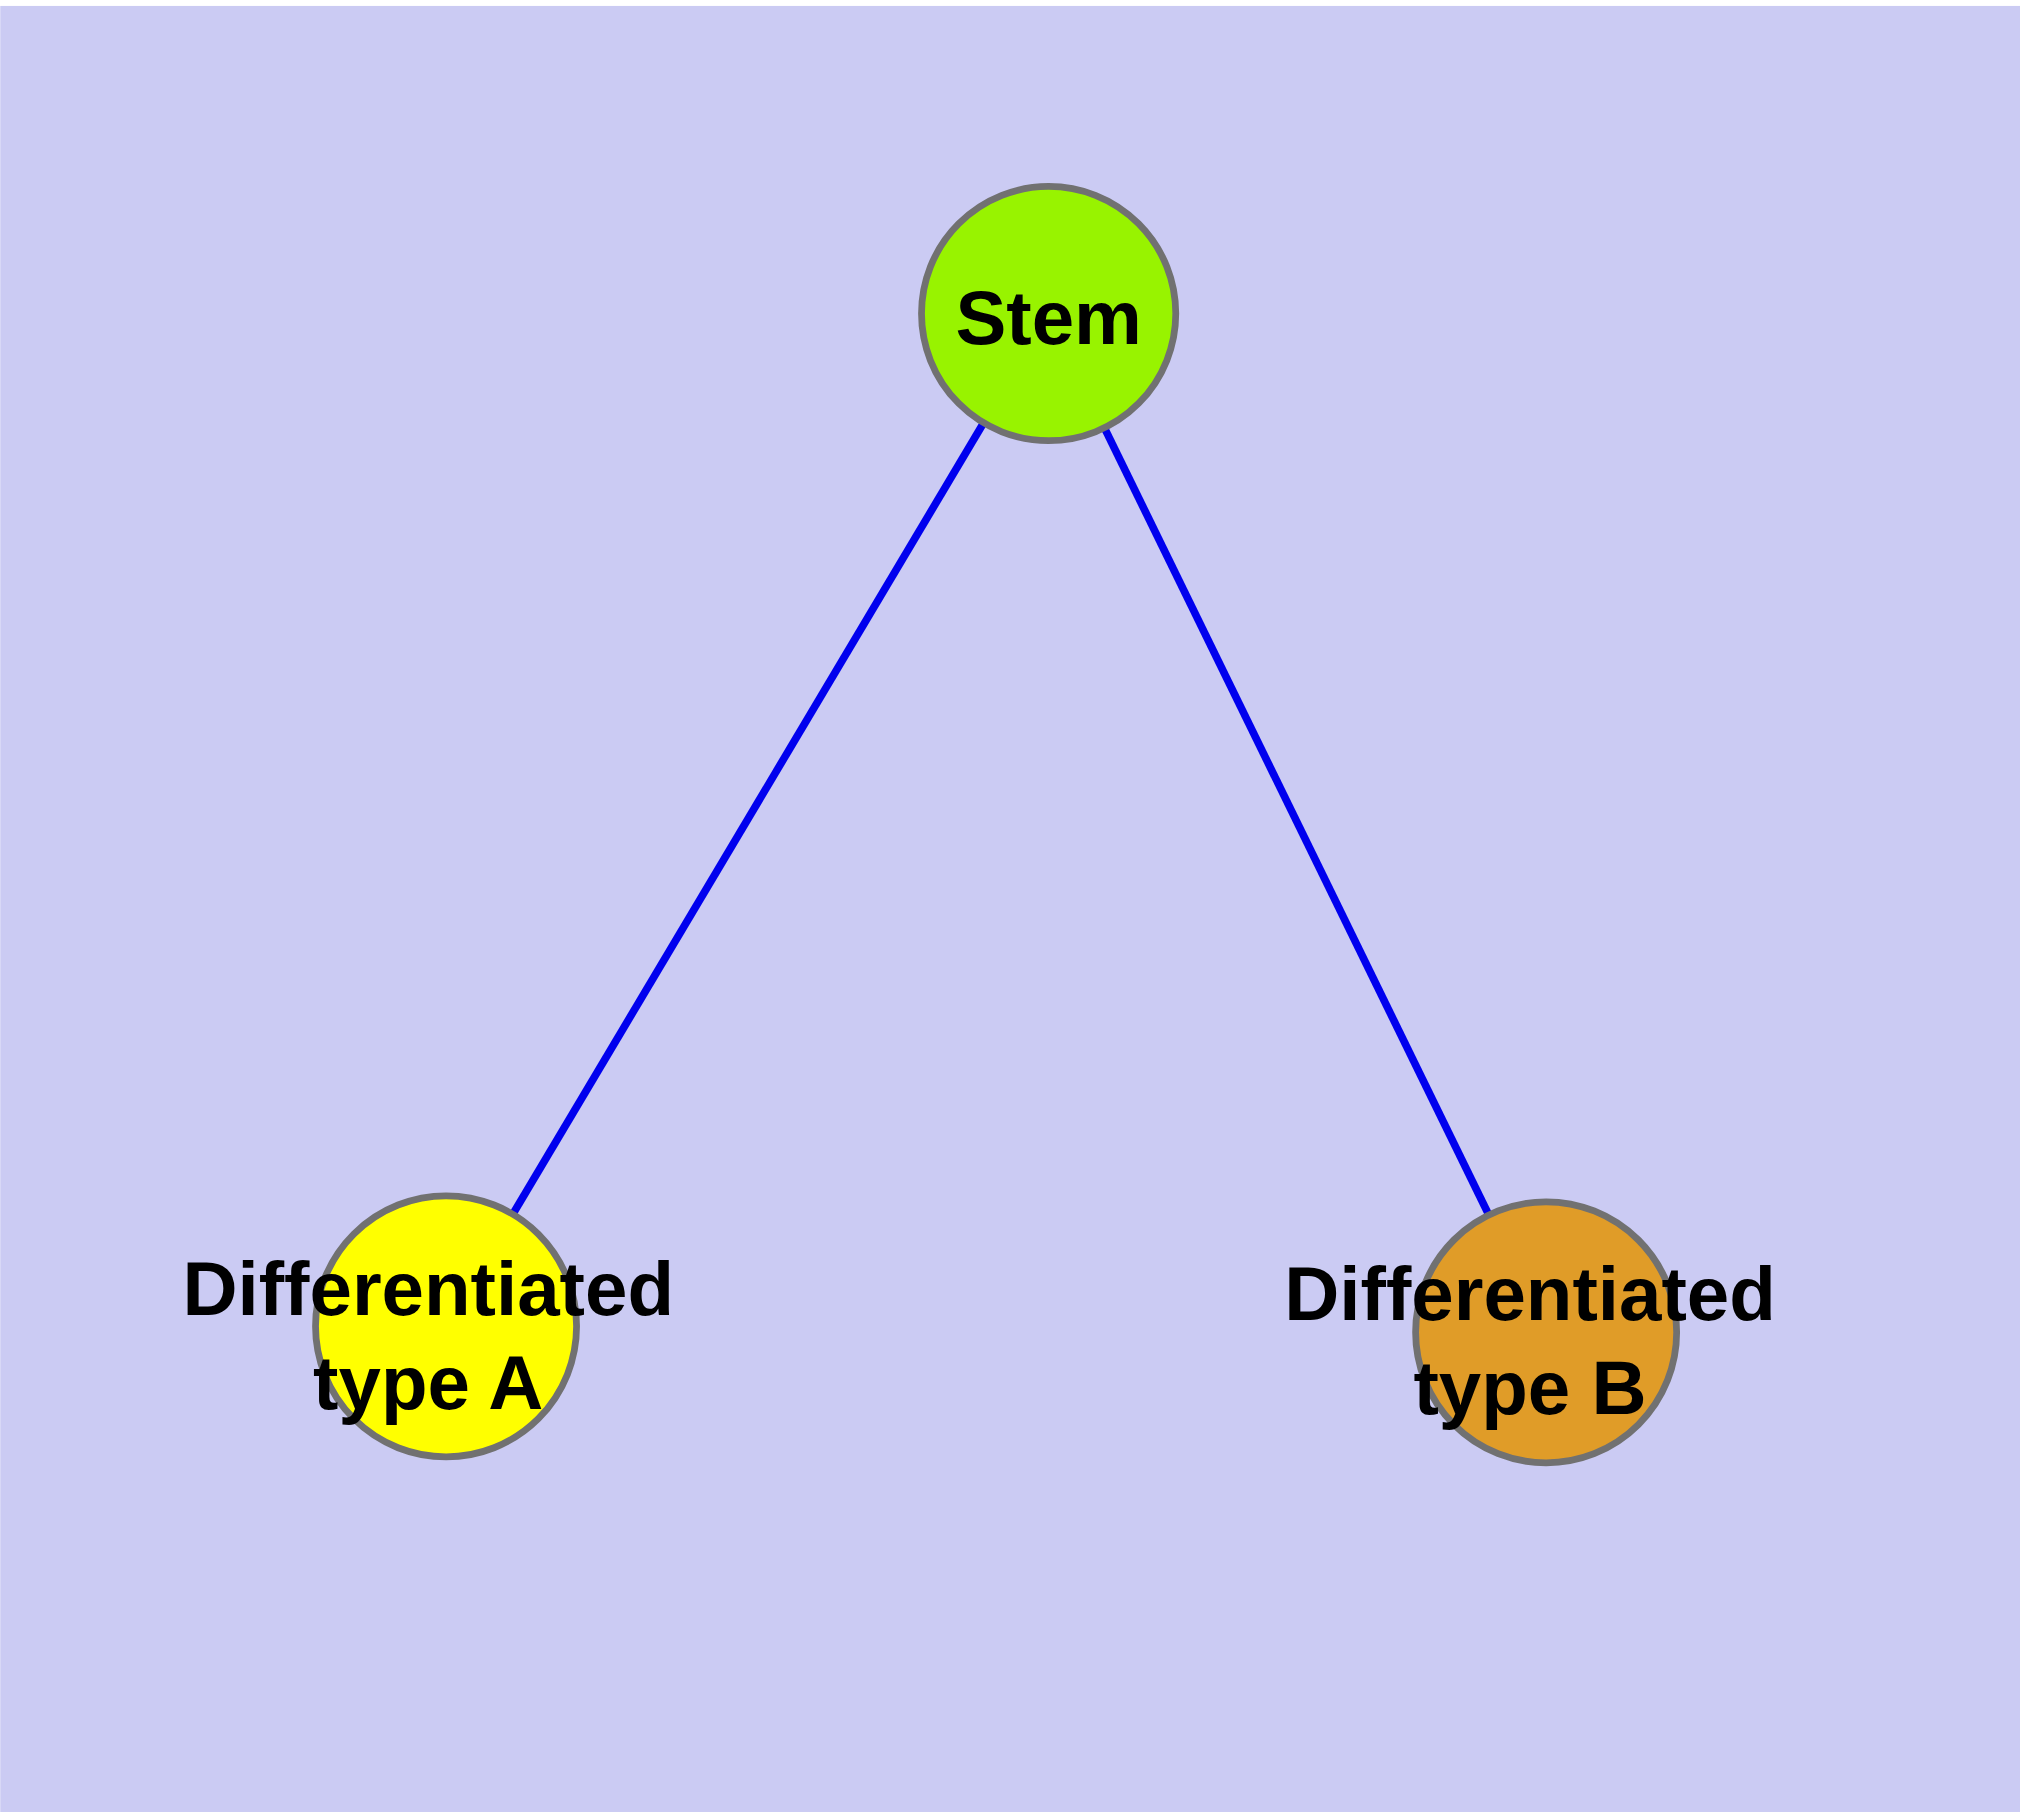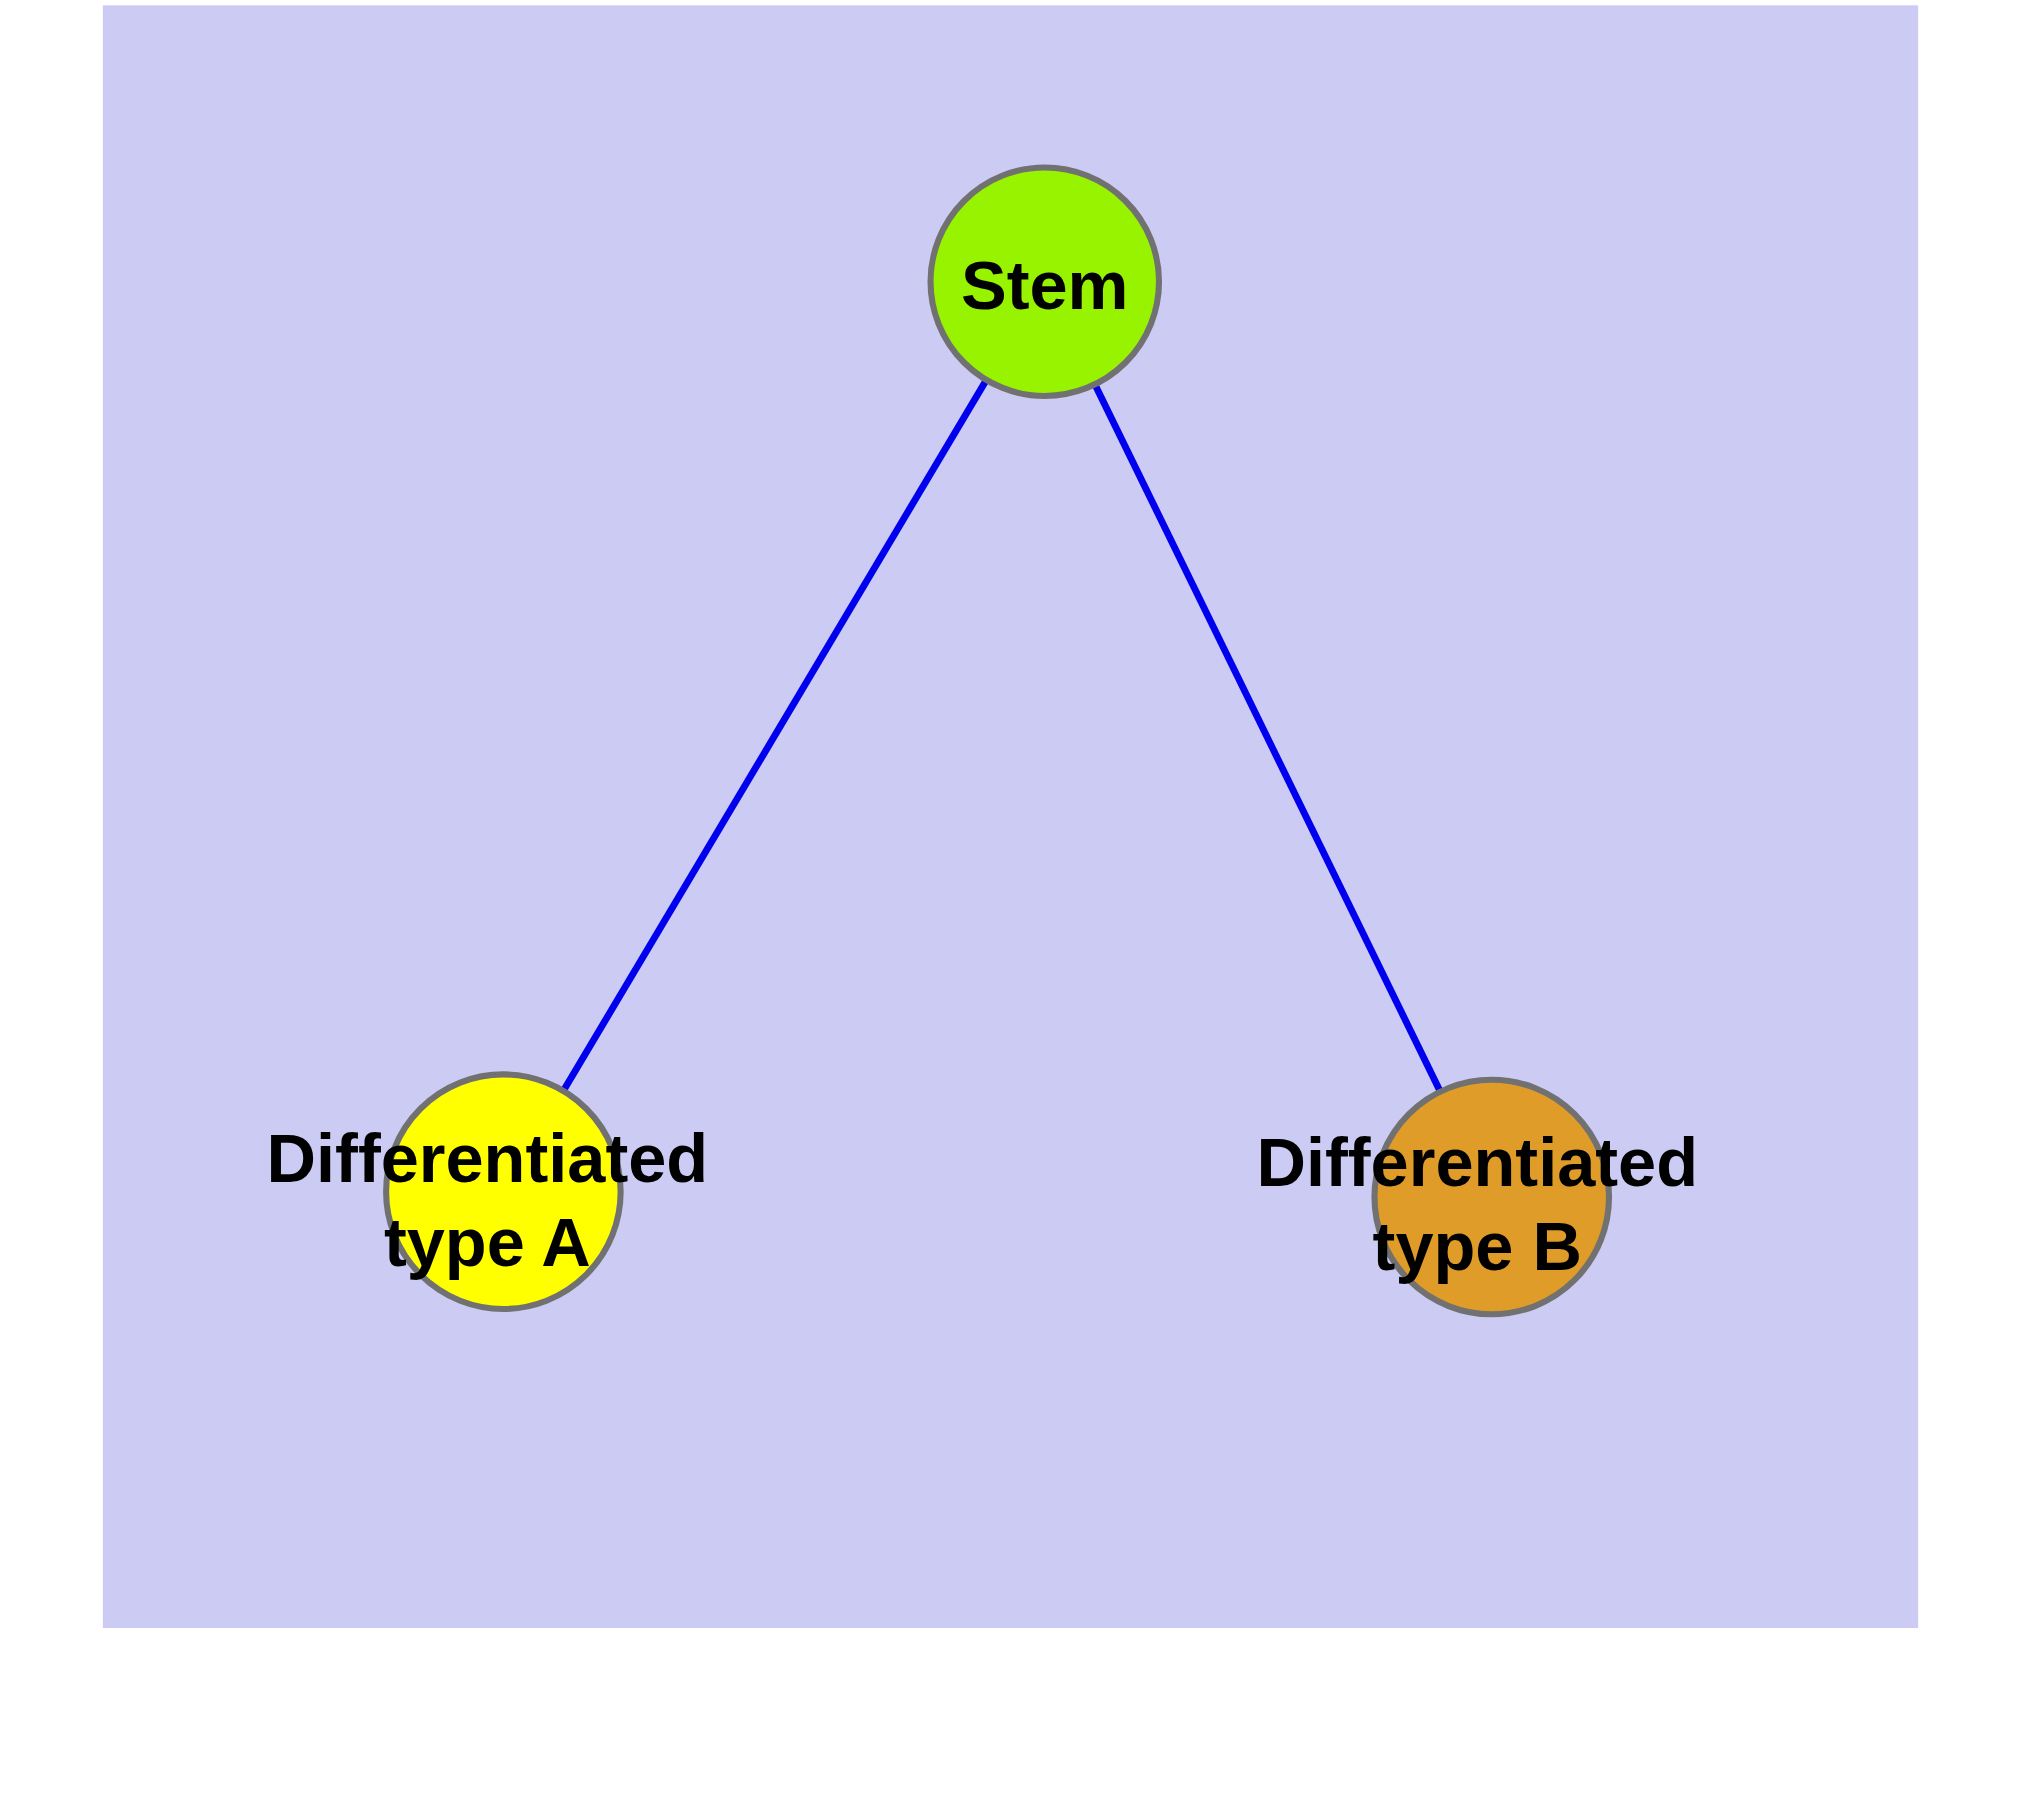--- a/index.html
+++ b/index.html
@@ -6,21 +6,21 @@
     margin: 0;
     padding: 0;
     background: #ffffff;
     width: 2021px;
     height: 1812px;
     overflow: hidden;
   }
   .stage {
     position: relative;
     width: 2021px;
-    height: 1628px;
+    height: 1812px;
   }
   svg.diagram {
     position: absolute;
     left: 0;
     top: 0;
     width: 100%;
     height: 100%;
     display: block;
   }
   .edge {

